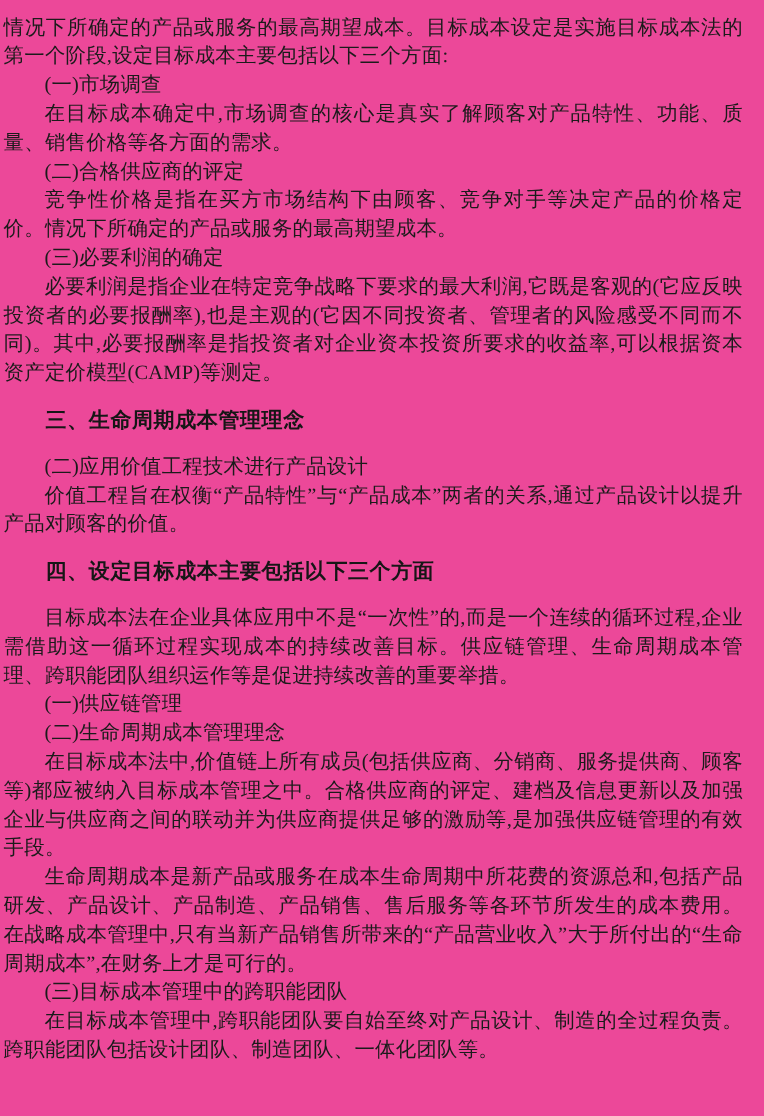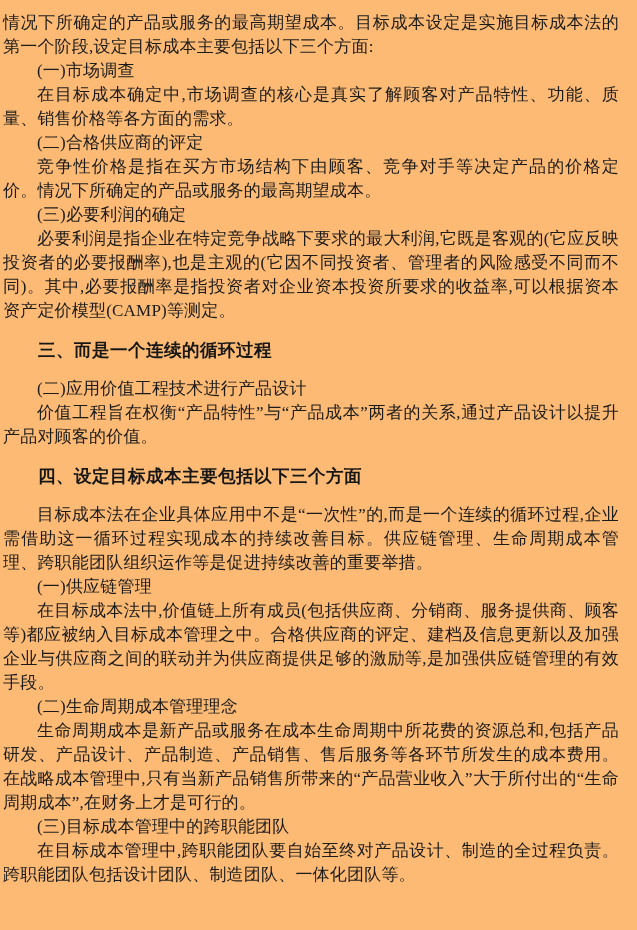--- a/index.html
+++ b/index.html
@@ -6,21 +6,21 @@
     margin: 0;
     padding: 0;
     background: #ffffff;
   }
   .page {
     width: 637px;
     height: 930px;
     box-sizing: border-box;
     padding: 11px 18px 0 3px;
     overflow: hidden;
-    background: #fdba74;
+    background: #ec4899;
     color: #1b1b1b;
     font-family: "Liberation Serif", "DejaVu Serif", serif;
   }
   p.body {
     margin: 0;
     font-size: 17px;
     line-height: 24px;
     text-align: justify;
     text-indent: 2em;
     letter-spacing: 0.2px;
@@ -44,24 +44,24 @@
 <body>
 
 <div class="page">
   <p class="body cont">情况下所确定的产品或服务的最高期望成本。目标成本设定是实施目标成本法的第一个阶段,设定目标成本主要包括以下三个方面:</p>
   <p class="body">(一)市场调查</p>
   <p class="body">在目标成本确定中,市场调查的核心是真实了解顾客对产品特性、功能、质量、销售价格等各方面的需求。</p>
   <p class="body">(二)合格供应商的评定</p>
   <p class="body">竞争性价格是指在买方市场结构下由顾客、竞争对手等决定产品的价格定价。情况下所确定的产品或服务的最高期望成本。</p>
   <p class="body">(三)必要利润的确定</p>
   <p class="body">必要利润是指企业在特定竞争战略下要求的最大利润,它既是客观的(它应反映投资者的必要报酬率),也是主观的(它因不同投资者、管理者的风险感受不同而不同)。其中,必要报酬率是指投资者对企业资本投资所要求的收益率,可以根据资本资产定价模型(CAMP)等测定。</p>
-  <h2 class="heading">三、而是一个连续的循环过程</h2>
+  <h2 class="heading">三、生命周期成本管理理念</h2>
   <p class="body">(二)应用价值工程技术进行产品设计</p>
   <p class="body">价值工程旨在权衡“产品特性”与“产品成本”两者的关系,通过产品设计以提升产品对顾客的价值。</p>
   <h2 class="heading">四、设定目标成本主要包括以下三个方面</h2>
   <p class="body">目标成本法在企业具体应用中不是“一次性”的,而是一个连续的循环过程,企业需借助这一循环过程实现成本的持续改善目标。供应链管理、生命周期成本管理、跨职能团队组织运作等是促进持续改善的重要举措。</p>
   <p class="body">(一)供应链管理</p>
+  <p class="body">(二)生命周期成本管理理念</p>
   <p class="body">在目标成本法中,价值链上所有成员(包括供应商、分销商、服务提供商、顾客等)都应被纳入目标成本管理之中。合格供应商的评定、建档及信息更新以及加强企业与供应商之间的联动并为供应商提供足够的激励等,是加强供应链管理的有效手段。</p>
-  <p class="body">(二)生命周期成本管理理念</p>
   <p class="body">生命周期成本是新产品或服务在成本生命周期中所花费的资源总和,包括产品研发、产品设计、产品制造、产品销售、售后服务等各环节所发生的成本费用。在战略成本管理中,只有当新产品销售所带来的“产品营业收入”大于所付出的“生命周期成本”,在财务上才是可行的。</p>
   <p class="body">(三)目标成本管理中的跨职能团队</p>
   <p class="body">在目标成本管理中,跨职能团队要自始至终对产品设计、制造的全过程负责。跨职能团队包括设计团队、制造团队、一体化团队等。</p>
 </div>
 
 </body></html>

